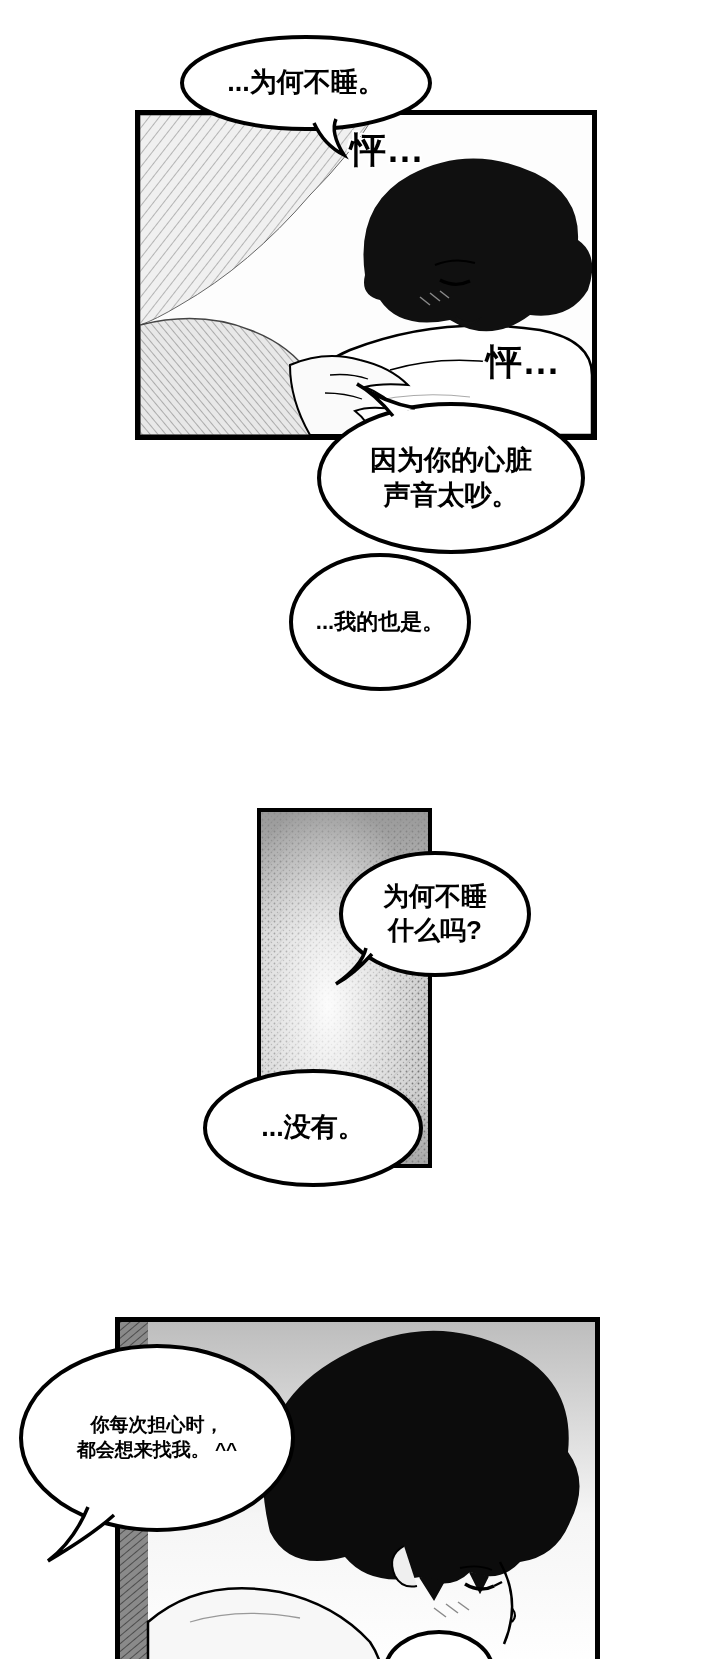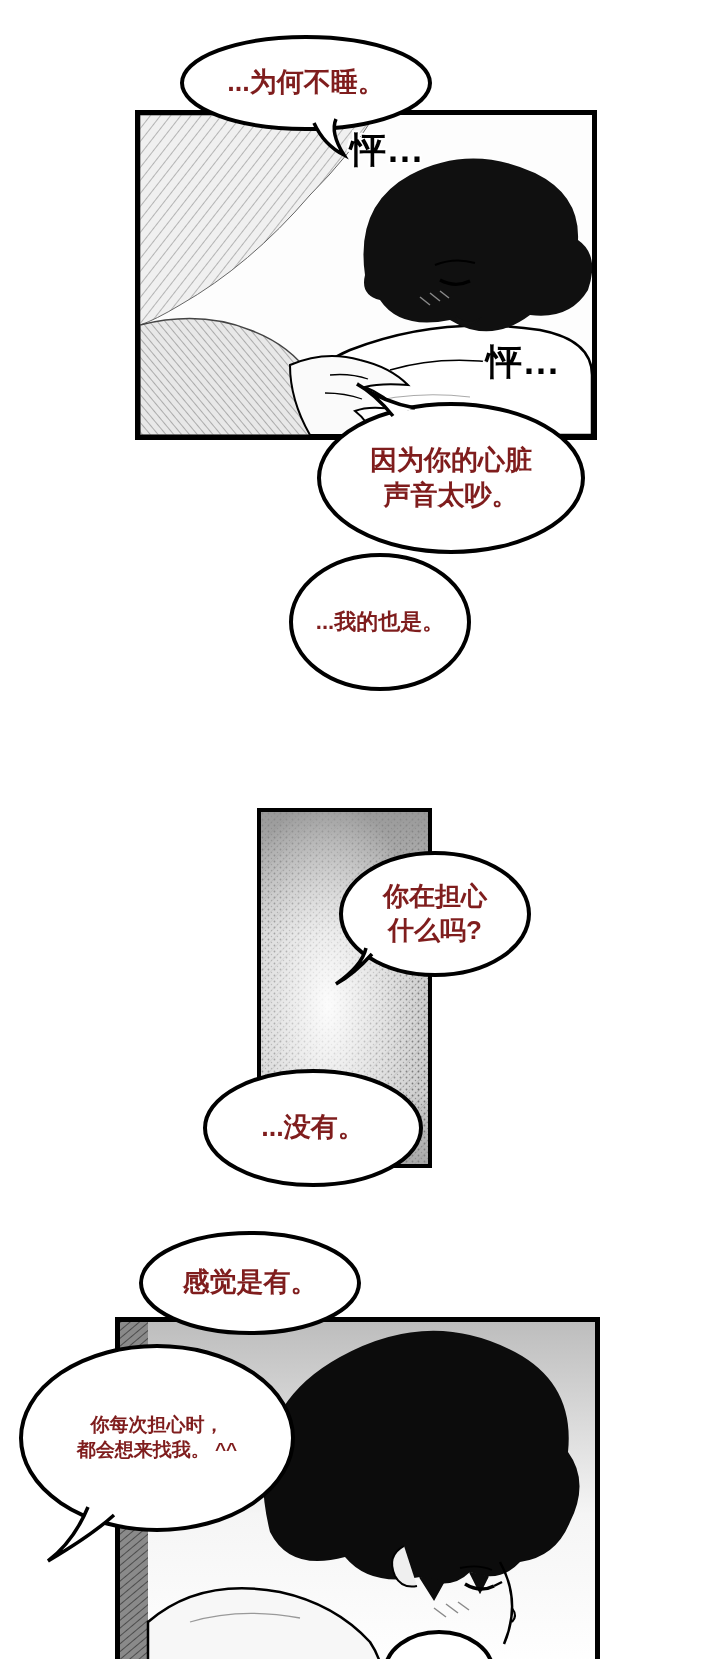--- a/index.html
+++ b/index.html
@@ -9,21 +9,21 @@
 
   .panel { position:absolute; border:5px solid #000; background:#fff; z-index:1; }
   .panel svg { display:block; width:100%; height:100%; }
 
   .bubble { position:absolute; z-index:3; }
   .bubble svg { position:absolute; left:0; top:0; width:100%; height:100%; overflow:visible; }
   .bubble-text {
     position:absolute; inset:0; z-index:1;
     display:flex; align-items:center; justify-content:center;
     text-align:center; font-weight:bold; font-size:27px; line-height:1.3;
-    white-space:pre-line; color:#7f1d1d;
+    white-space:pre-line; color:#000000;
   }
 
   .sfx {
     position:absolute; z-index:2;
     font-weight:900; font-size:36px; color:#000; letter-spacing:2px;
     text-shadow:2px 2px 0 #fff, -2px -2px 0 #fff, 2px -2px 0 #fff, -2px 2px 0 #fff;
   }
 </style>
 </head>
 <body>
@@ -170,37 +170,31 @@
       <ellipse cx="92" cy="70" rx="89" ry="67" fill="#fff" stroke="#000" stroke-width="4"></ellipse>
     </svg>
     <div class="bubble-text" style="font-size:22px;">...我的也是。</div>
   </div>
 
   <div class="bubble" style="left:338px; top:850px; width:194px; height:128px;">
     <svg viewBox="0 0 194 128">
       <ellipse cx="97" cy="64" rx="94" ry="61" fill="#fff" stroke="#000" stroke-width="4"></ellipse>
       <path d="M34,104 Q16,124 -2,134 Q24,116 28,98" fill="#fff" stroke="#000" stroke-width="3.5"></path>
     </svg>
-    <div class="bubble-text" style="font-size:26px;">你在担心
+    <div class="bubble-text" style="font-size:26px;">为何不睡
 什么吗?</div>
   </div>
 
   <div class="bubble" style="left:202px; top:1068px; width:222px; height:120px;">
     <svg viewBox="0 0 222 120">
       <ellipse cx="111" cy="60" rx="108" ry="57" fill="#fff" stroke="#000" stroke-width="4"></ellipse>
     </svg>
     <div class="bubble-text">...没有。</div>
   </div>
 
-  <div class="bubble" style="left:138px; top:1230px; width:224px; height:106px;">
-    <svg viewBox="0 0 224 106">
-      <ellipse cx="112" cy="53" rx="109" ry="50" fill="#fff" stroke="#000" stroke-width="4"></ellipse>
-    </svg>
-    <div class="bubble-text">感觉是有。</div>
-  </div>
 
   <div class="bubble" style="left:18px; top:1343px; width:278px; height:190px;">
     <svg viewBox="0 0 278 190">
       <ellipse cx="139" cy="95" rx="136" ry="92" fill="#fff" stroke="#000" stroke-width="4"></ellipse>
       <path d="M70,164 Q56,198 30,218 Q74,192 96,172" fill="#fff" stroke="#000" stroke-width="3.5"></path>
     </svg>
     <div class="bubble-text" style="font-size:19px;">你每次担心时，
 都会想来找我。 ^^</div>
   </div>
 

